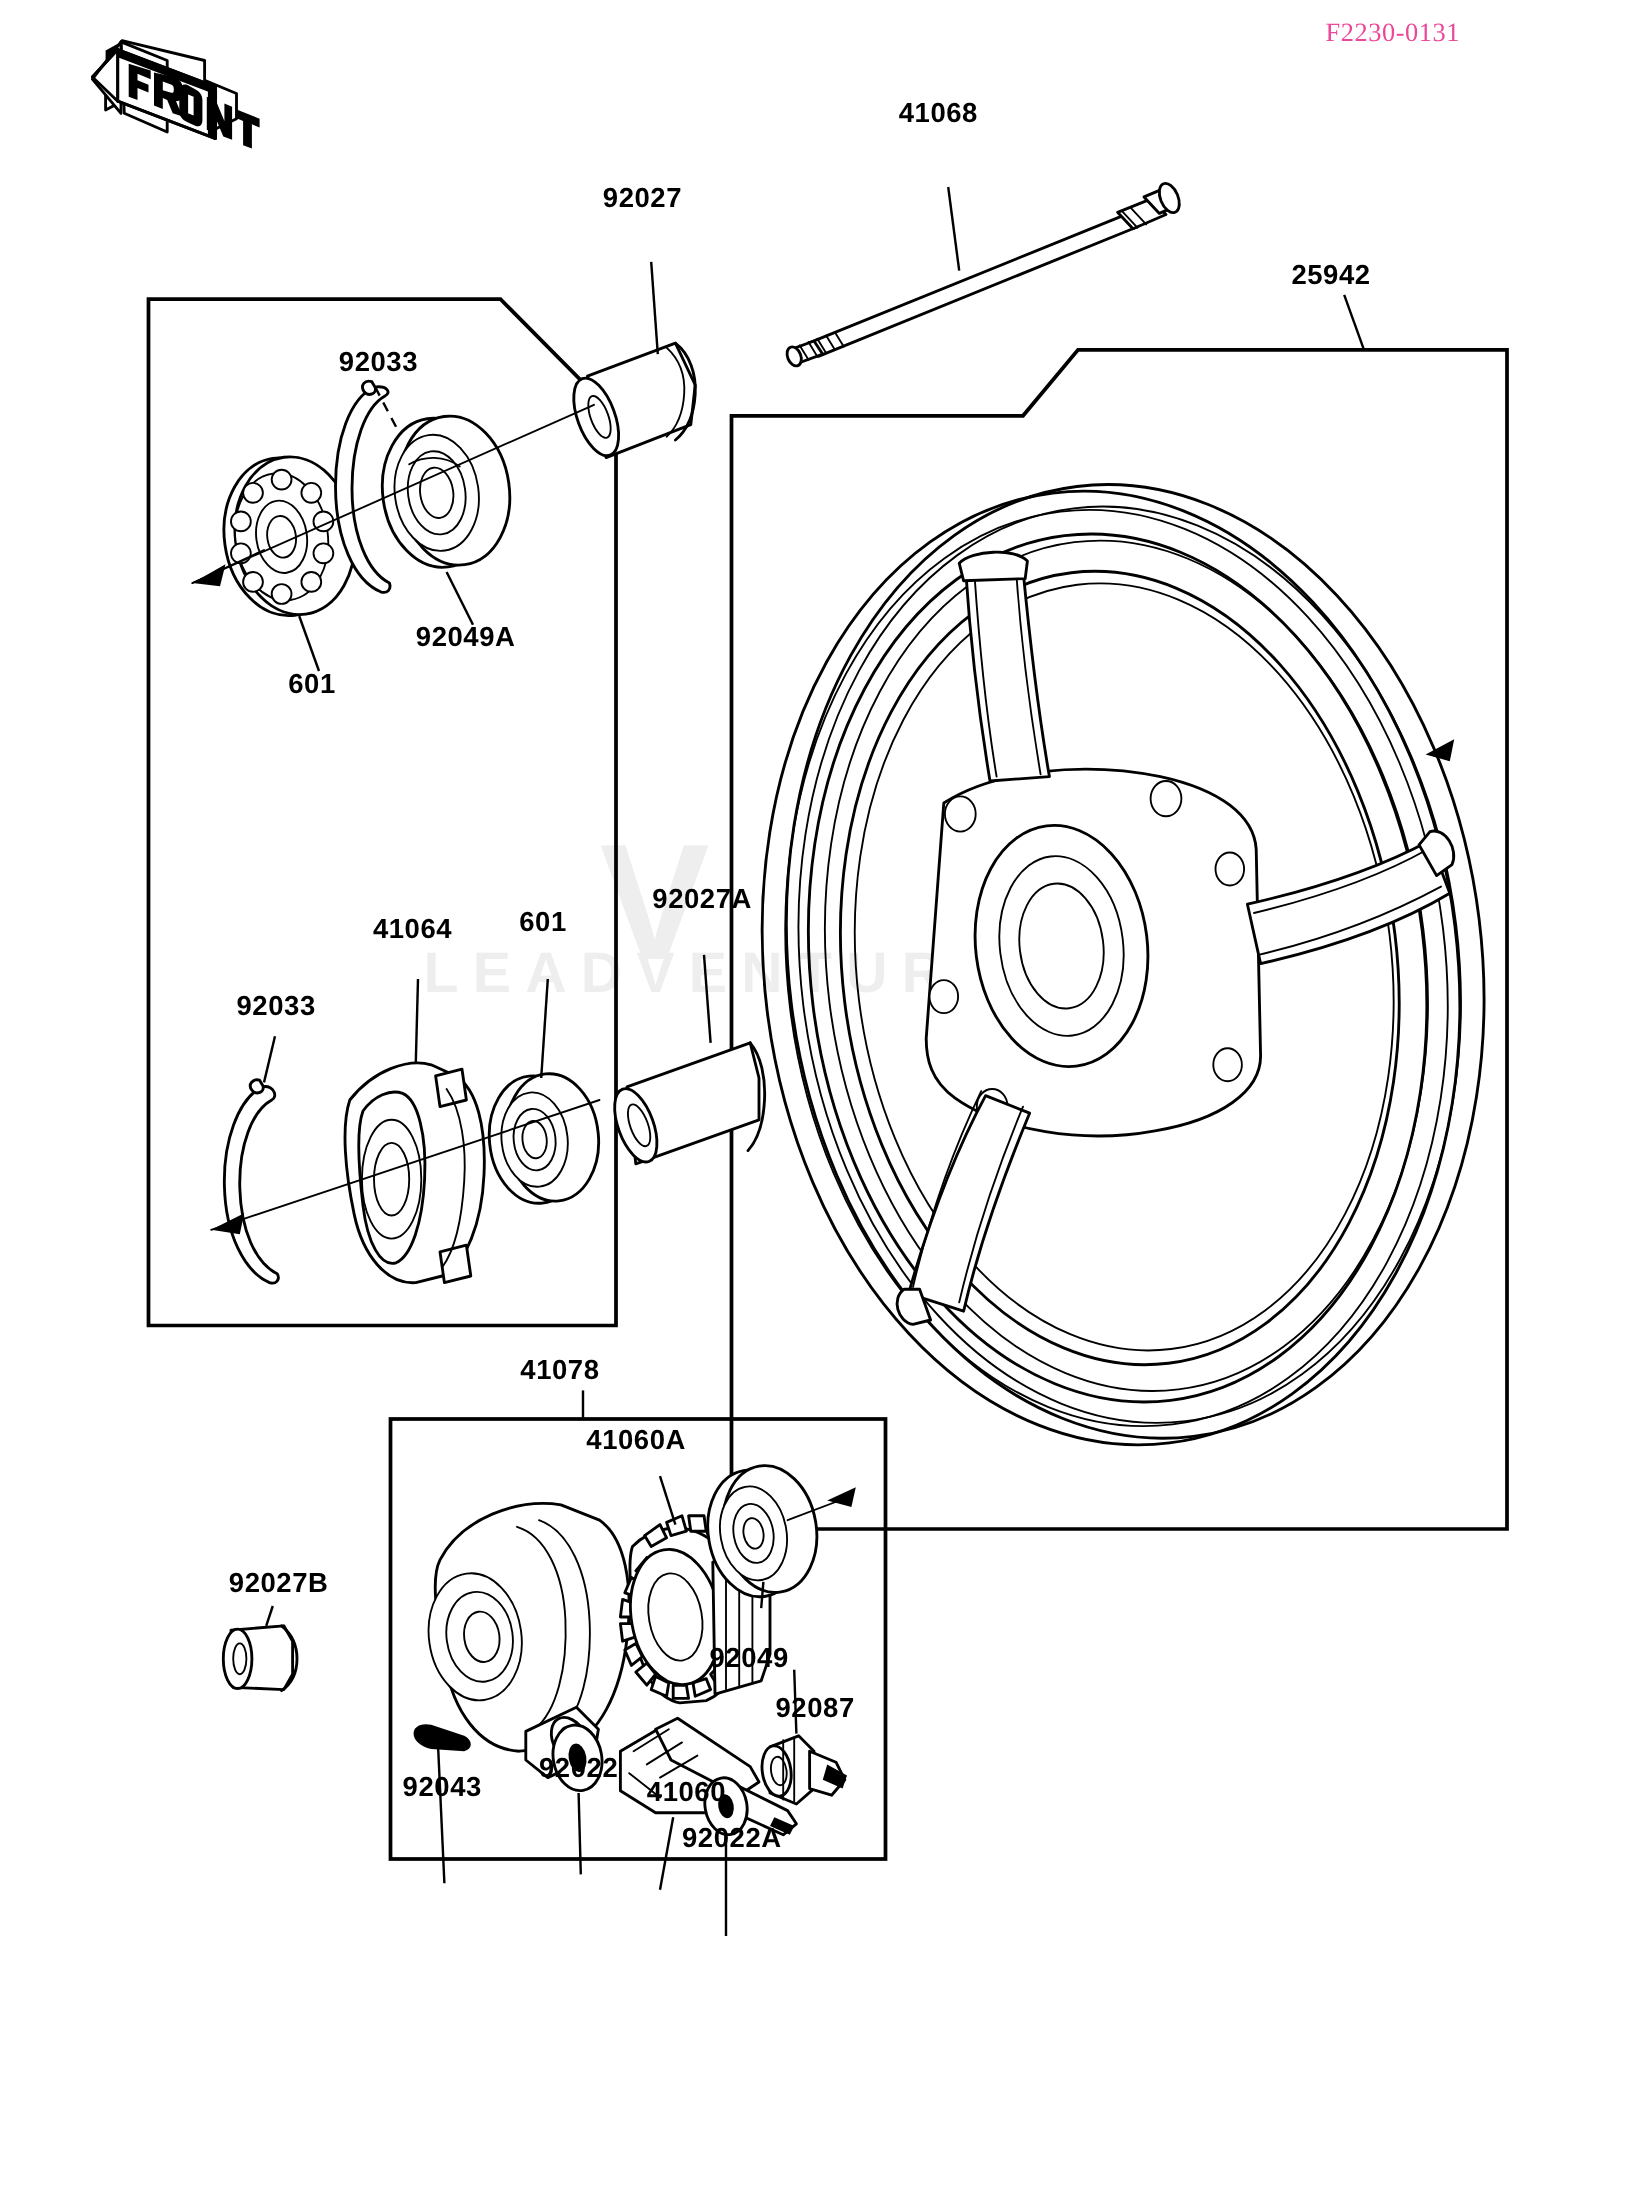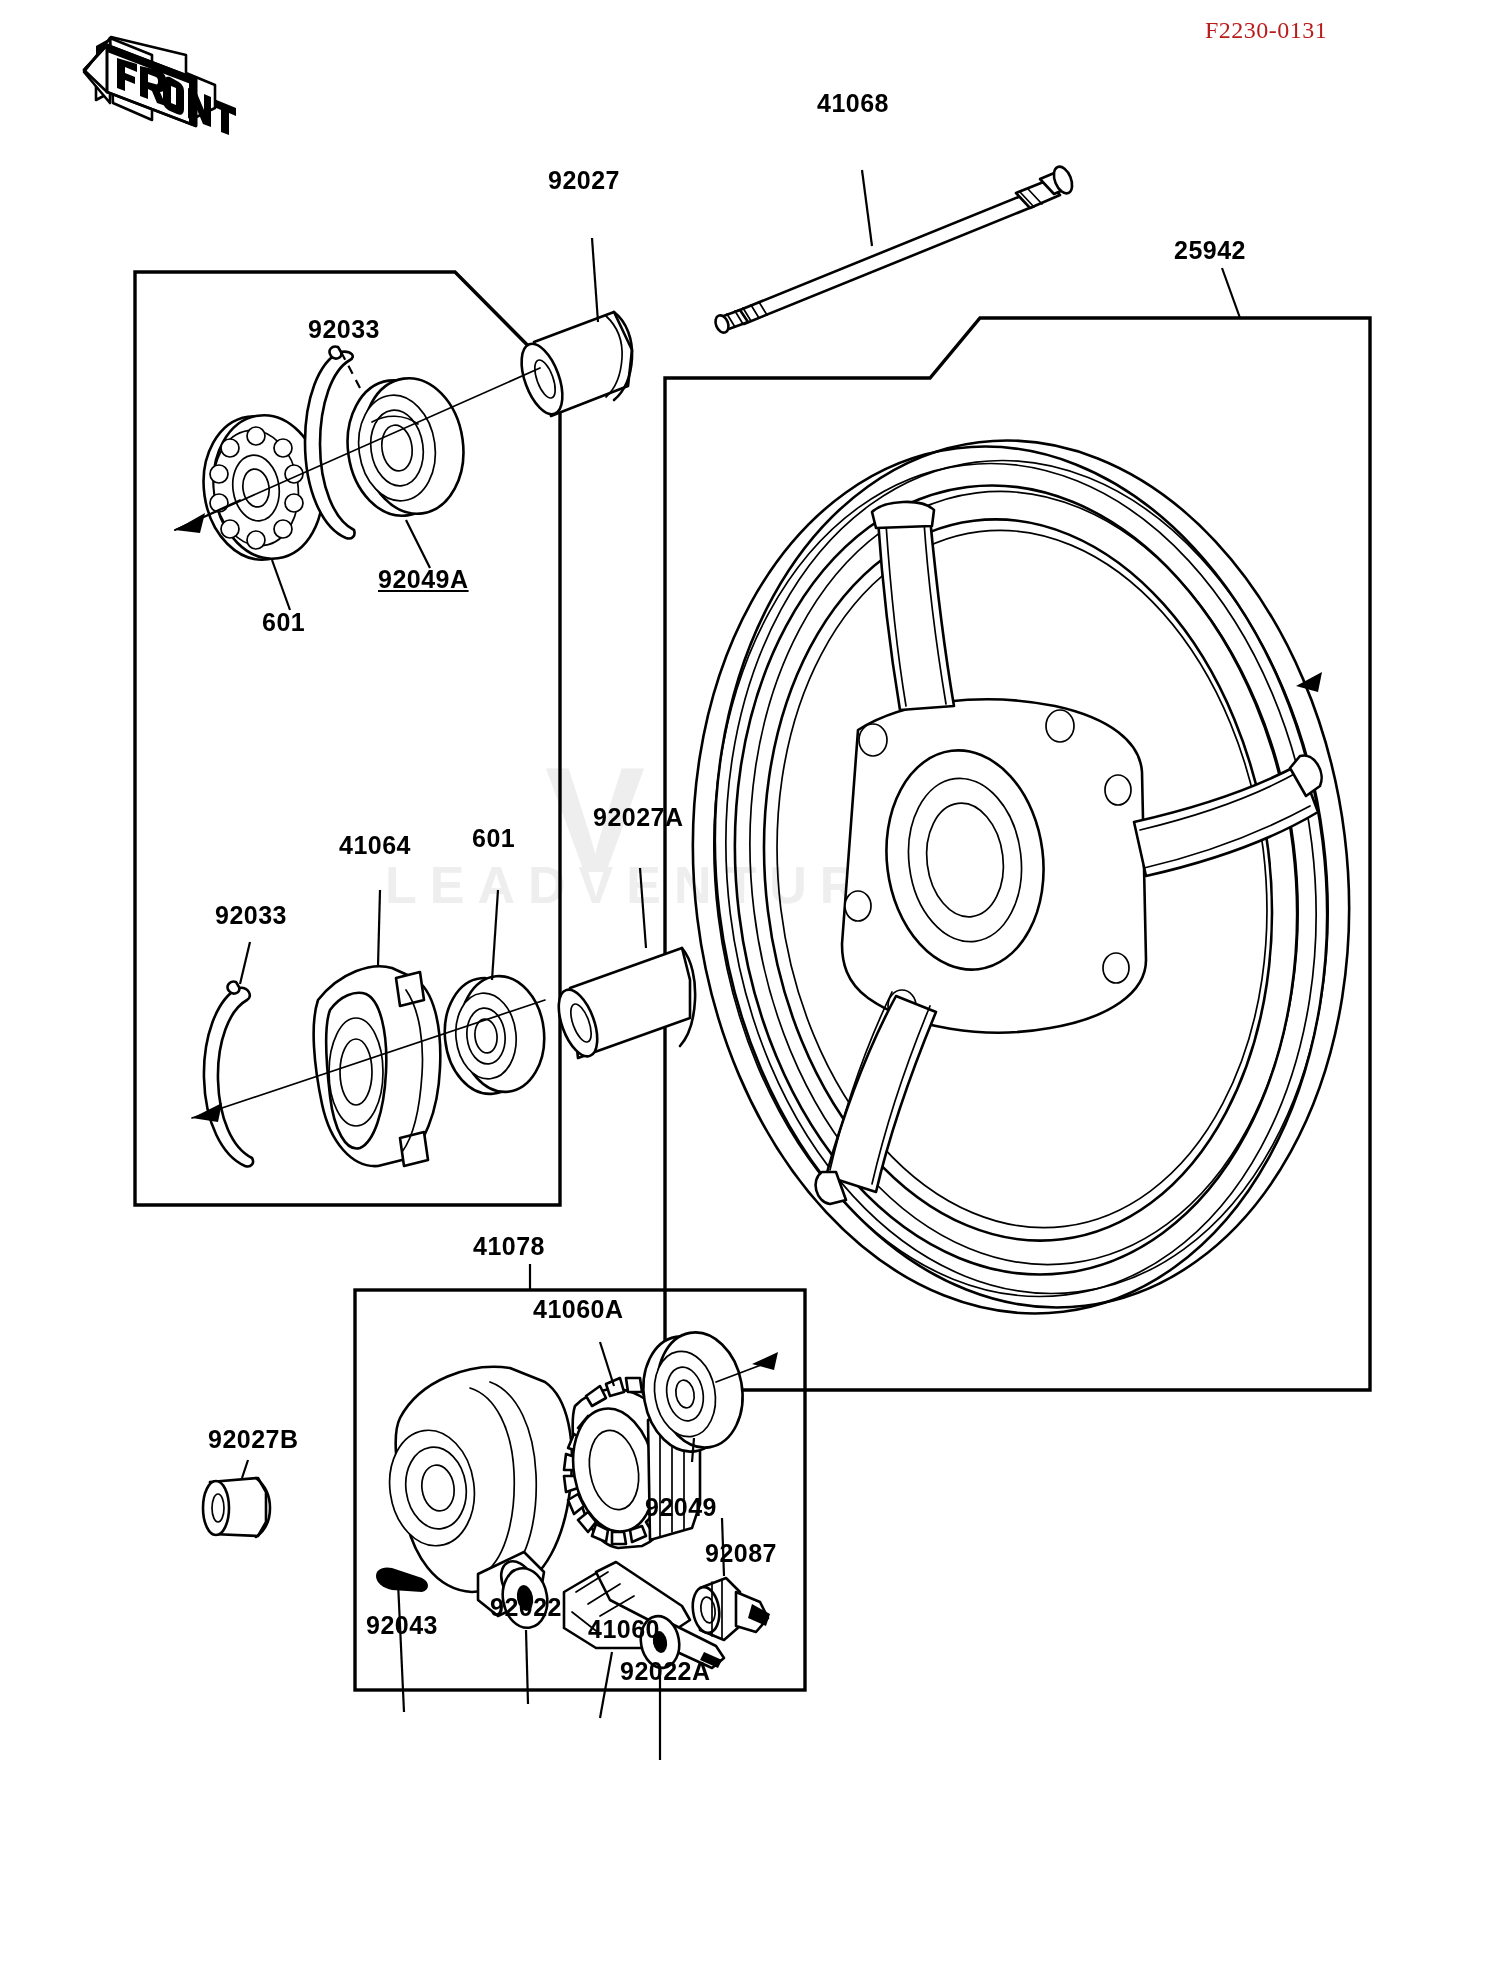--- a/index.html
+++ b/index.html
@@ -36,21 +36,21 @@
     line-height: 1;
   }
   .docid {
     position: absolute;
     left: 1205px;
     top: 17px;
     font-family: "Liberation Serif", serif;
     font-weight: 400;
     font-size: 24px;
     letter-spacing: 0.5px;
-    color: #b91c1c;
+    color: #ec4899;
     white-space: nowrap;
   }
   .footer {
     position: absolute;
     left: 0;
     top: 1946px;
     width: 1500px;
     text-align: center;
     font-family: "Liberation Sans", sans-serif;
     font-size: 21px;
@@ -451,21 +451,21 @@
       <path d="M600 1718 L612 1652"></path>
 
       <path d="M660 1760 L660 1670"></path>
     </g>
   </svg>
 
   <div class="lbl" style="left:817px;  top:91px;">41068</div>
   <div class="lbl" style="left:548px;  top:168px;">92027</div>
   <div class="lbl" style="left:1174px; top:238px;">25942</div>
   <div class="lbl" style="left:308px;  top:317px;">92033</div>
-  <div class="lbl" style="left:378px;  top:567px;text-decoration:underline;">92049A</div>
+  <div class="lbl" style="left:378px;  top:567px;">92049A</div>
   <div class="lbl" style="left:262px;  top:610px;">601</div>
   <div class="lbl" style="left:215px;  top:903px;">92033</div>
   <div class="lbl" style="left:339px;  top:833px;">41064</div>
   <div class="lbl" style="left:472px;  top:826px;">601</div>
   <div class="lbl" style="left:593px;  top:805px;">92027A</div>
   <div class="lbl" style="left:473px;  top:1234px;">41078</div>
   <div class="lbl" style="left:533px;  top:1297px;">41060A</div>
   <div class="lbl" style="left:645px;  top:1495px;">92049</div>
   <div class="lbl" style="left:685px;  top:1541px;margin-left:20px;">92087</div>
   <div class="lbl" style="left:208px;  top:1427px;">92027B</div>

